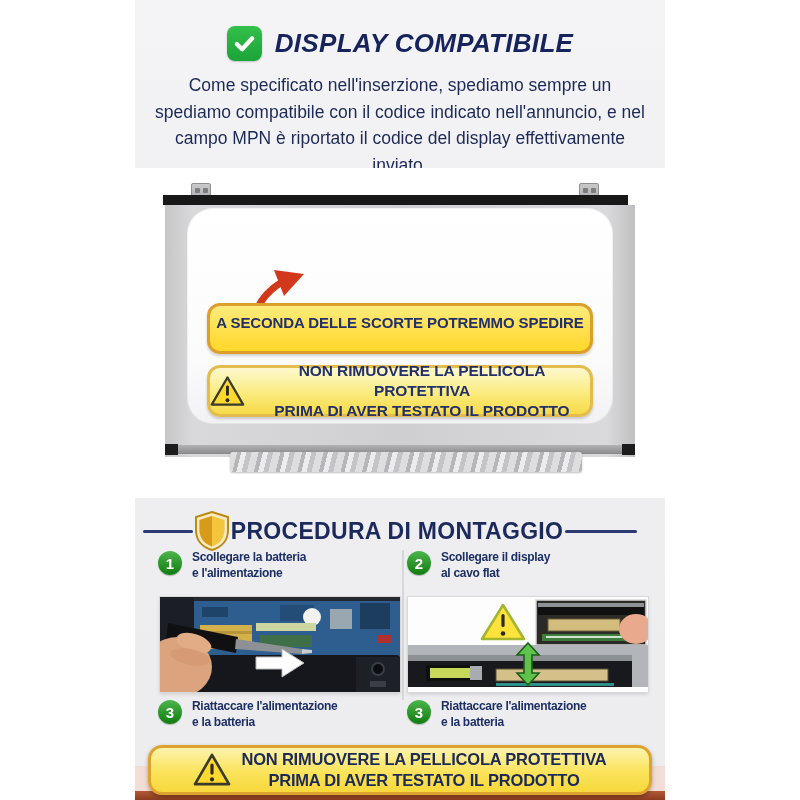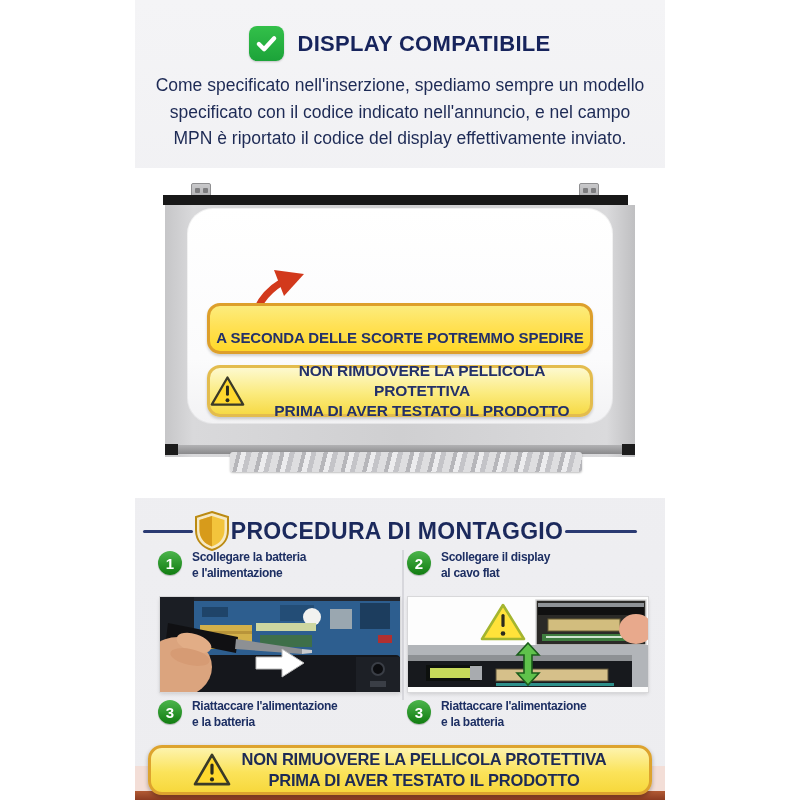--- a/index.html
+++ b/index.html
@@ -5,21 +5,21 @@
   * { margin:0; padding:0; box-sizing:border-box; }
   body { width:800px; height:800px; background:#ffffff; font-family:"Liberation Sans", sans-serif; overflow:hidden; }
   .canvas { position:relative; width:800px; height:800px; background:#ffffff; }
   .strip { position:absolute; left:135px; top:0; width:530px; height:800px;
            background:linear-gradient(180deg,#f4f4f6 0%, #efeff2 40%, #ededf0 100%); }
 
   
   .hdr { position:absolute; top:26px; left:0; width:530px; display:flex; justify-content:center; align-items:center; gap:13px; }
   .check-badge { width:35px; height:35px; border-radius:8px; background:linear-gradient(180deg,#33c04a,#1ca339);
                  display:flex; align-items:center; justify-content:center; box-shadow:0 1px 2px rgba(0,0,0,.2); }
-  .hdr-title { font-size:22px; font-weight:800; color:#17245c; letter-spacing:.3px; }
+  .hdr-title { font-size:26px; font-weight:800; color:#17245c; letter-spacing:.3px;font-style:italic; }
   .para { position:absolute; top:72px; left:14px; width:502px; text-align:center;
           font-size:17.5px; line-height:1.52; color:#1d2a55; font-weight:500; }
 
   
   .photo-block { position:absolute; top:168px; left:0; width:530px; height:330px; background:#ffffff; }
   .bracket { position:absolute; width:20px; height:21px; top:15px; background:linear-gradient(180deg,#c9c9cb,#a9a9ab);
              border:1px solid #8f8f91; border-radius:2px; }
   .bracket i { position:absolute; top:4px; width:5px; height:5px; background:#7c7c7e; border-radius:1px; display:block; }
   .bracket i.h1 { left:3px; } .bracket i.h2 { left:11px; }
   .panel-topstrip { position:absolute; left:28px; top:27px; width:465px; height:10px; background:#181818; }
@@ -32,21 +32,21 @@
                 background:linear-gradient(180deg,#b2b2b4,#8a8a8c); }
   .panel-rail::before, .panel-rail::after { content:""; position:absolute; top:-1px; width:13px; height:11px; background:#1c1c1c; }
   .panel-rail::before { left:0; } .panel-rail::after { right:0; }
   .panel-foil { position:absolute; left:95px; top:284px; width:352px; height:20px; border-radius:3px;
                 background:repeating-linear-gradient(104deg,#dedee0 0 7px,#b6b6ba 7px 11px,#ececee 11px 16px,#c4c4c8 16px 21px);
                 box-shadow:0 1px 2px rgba(0,0,0,.25); }
 
   .note { position:absolute; left:72px; width:386px; border-radius:13px; text-align:center;
           color:#233069; font-weight:800; font-size:15px; line-height:1.3; letter-spacing:-.1px;
           box-shadow:0 2px 3px rgba(0,0,0,.18); }
-  .note1 { top:135px; height:51px; padding-top:22px;
+  .note1 { top:135px; height:51px; padding-top:7px;
            background:linear-gradient(180deg,#fcec7d 0%, #ffe155 45%, #ffd829 100%);
            border:3px solid #dd9f2b; }
   .note2 { top:197px; height:52px; display:flex; align-items:center; justify-content:center; gap:9px;
            background:linear-gradient(180deg,#fdf9cf 0%, #fbeb7e 55%, #f6da47 100%);
            border:3px solid #e3bc4e; }
   .note2 .txt { text-align:center; font-size:15.5px; }
 
   
   .proc-hdr { position:absolute; top:511px; left:0; width:510px; display:flex; align-items:center; justify-content:center; gap:2px; }
   .rule { height:3px; background:#2a3a72; border-radius:2px; }
@@ -80,21 +80,21 @@
   <div class="strip">
 
     <div class="hdr">
       <span class="check-badge">
         <svg width="23" height="23" viewBox="0 0 24 24">
             <path d="M4 12.5 L9.5 18 L20 6.5" fill="none" stroke="#ffffff" stroke-width="4.4" stroke-linecap="round" stroke-linejoin="round"></path>
           </svg>
       </span>
       <span class="hdr-title">DISPLAY COMPATIBILE</span>
     </div>
-    <div class="para">Come specificato nell'inserzione, spediamo sempre un modello specificato con il codice indicato nell'annuncio, e nel campo MPN è riportato il codice del display effettivamente inviato.</div>
+    <div class="para">Come specificato nell'inserzione, spediamo sempre un spediamo compatibile con il codice indicato nell'annuncio, e nel campo MPN è riportato il codice del display effettivamente inviato.</div>
 
     <div class="photo-block">
       <span class="bracket" style="left:56px;">
           <i class="h1"></i>
           <i class="h2"></i>
         </span>
       <span class="bracket" style="left:444px;">
           <i class="h1"></i>
           <i class="h2"></i>
         </span>

